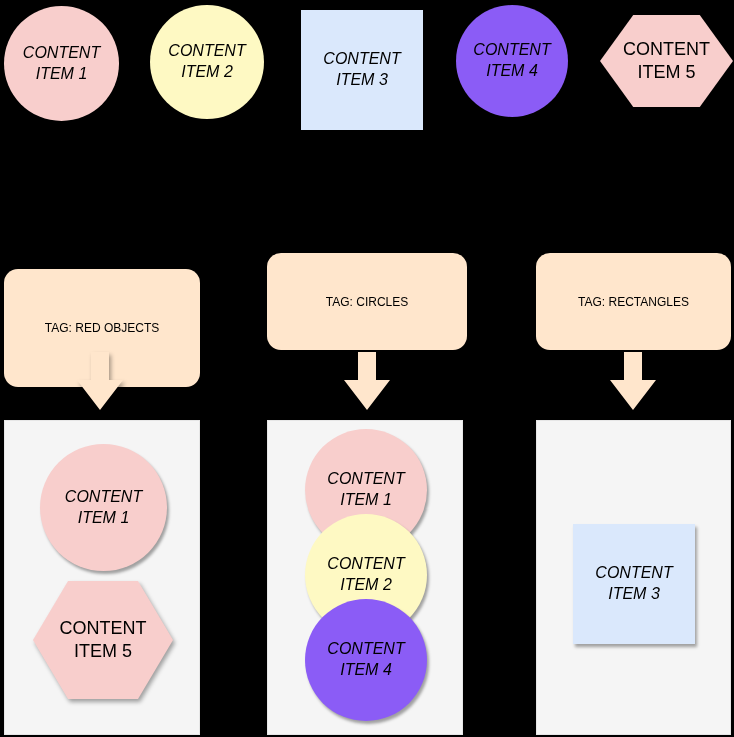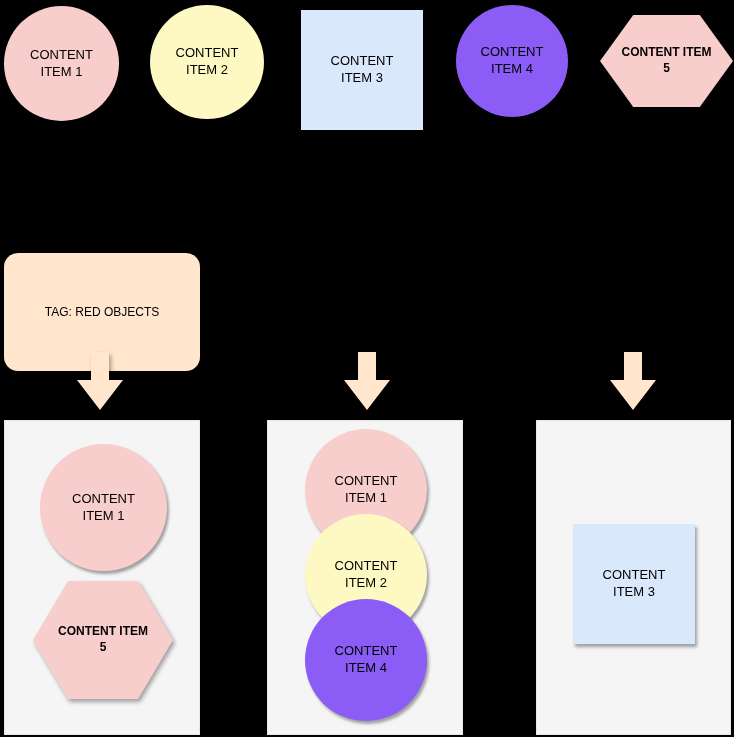--- a/index.html
+++ b/index.html
@@ -12,37 +12,38 @@
     overflow: hidden;
   }
   .canvas { position: absolute; inset: 0; }
 
   .shape {
     position: absolute;
     display: flex;
     align-items: center;
     justify-content: center;
     text-align: center;
-    font-size: 13px;
+    font-size: 16px;
     color: #000;
+    font-style: italic;
   }
   .circle { border-radius: 50%; box-shadow: 2px 3px 3px rgba(0,0,0,0.35); }
   .square { box-shadow: 2px 3px 3px rgba(0,0,0,0.35); margin-top: 8px; }
 
   .pink   { background: #f8cecc; }
   .green  { background: #fef9c3; }
   .blue   { background: #dae8fc; }
   .yellow { background: #8b5cf6; }
 
   .hex-wrap { position: absolute; filter: drop-shadow(2px 3px 2px rgba(0,0,0,0.35)); }
   .hex {
     width: 100%; height: 100%;
     clip-path: polygon(25% 0, 75% 0, 100% 50%, 75% 100%, 25% 100%, 0 50%);
     display: flex; align-items: center; justify-content: center;
-    text-align: center; font-size: 12px; color: #000; font-weight: bold;
+    text-align: center; font-size: 18px; color: #000;
   }
 
   .lbl { display: block; max-width: 90px; line-height: 1.3; }
 
   .tag {
     position: absolute;
     background: #ffe6cc;
     border-radius: 14px;
     box-shadow: 2px 3px 3px rgba(0,0,0,0.35);
     display: flex; align-items: center; justify-content: center;
@@ -81,25 +82,31 @@
   <div class="shape circle yellow" style="left:456px; top:5px; width:112px; height:112px;">
     <span class="lbl">CONTENT ITEM 4</span>
   </div>
 
   <div class="hex-wrap" style="left:600px; top:15px; width:133px; height:92px;">
     <div class="hex pink">
       <span class="lbl">CONTENT ITEM 5</span>
     </div>
   </div>
 
-  <div class="tag" style="left:4px; top:253px; width:196px; height:118px;">
+  <div class="tag" style="left:4px; top:269px; width:196px; height:118px;">
     <span>TAG: RED OBJECTS</span>
   </div>
 
+  <div class="tag" style="left:267px; top:253px; width:200px; height:97px;">
+    <span>TAG: CIRCLES</span>
+  </div>
 
+  <div class="tag" style="left:536px; top:253px; width:195px; height:97px;">
+    <span>TAG: RECTANGLES</span>
+  </div>
 
   <svg class="arrow" style="left:77px; top:352px;" width="46" height="58" viewBox="0 0 46 58">
     <path d="M14 0 H32 V28 H46 L23 58 L0 28 H14 Z" fill="#ffe6cc"></path>
   </svg>
 
   <svg class="arrow" style="left:344px; top:352px;" width="46" height="58" viewBox="0 0 46 58">
     <path d="M14 0 H32 V28 H46 L23 58 L0 28 H14 Z" fill="#ffe6cc"></path>
   </svg>
 
   <svg class="arrow" style="left:610px; top:352px;" width="46" height="58" viewBox="0 0 46 58">

